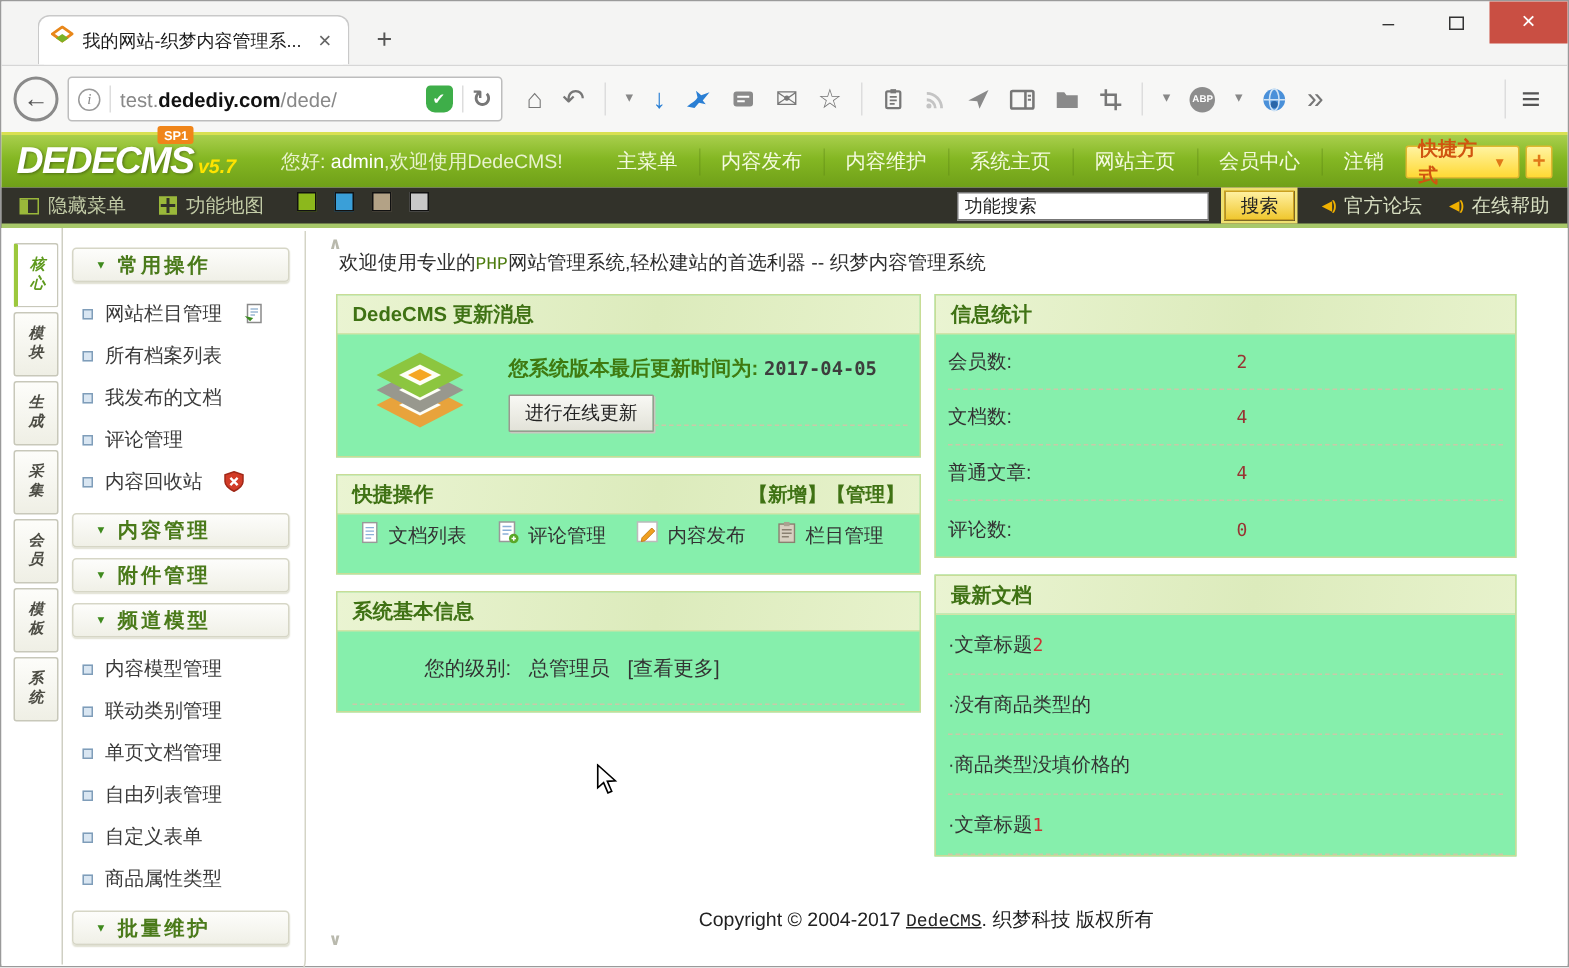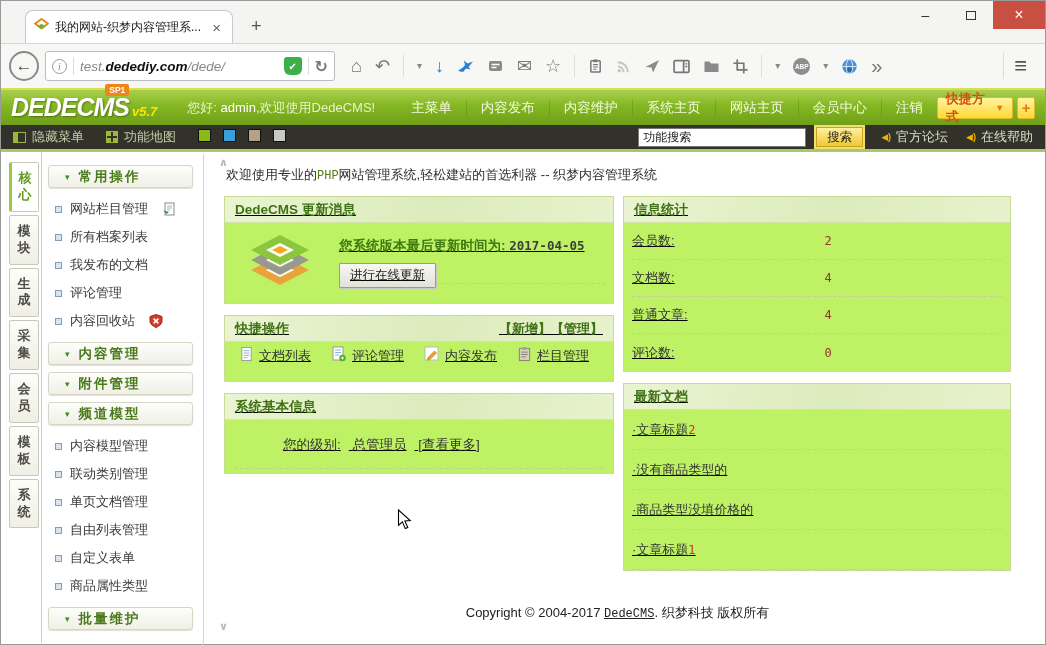--- a/index.html
+++ b/index.html
@@ -16,21 +16,21 @@
   .wc { width:45px; height:28px; display:flex; align-items:center; justify-content:center; color:#333; font-size:14px; }
   .wc.max span { display:inline-block; width:10px; height:9px; border:1.5px solid #333; }
   .wc.close { background:#c94f43; color:#fff; font-size:16px; width:52px; }
 
   
   .navbar { height:45px; background:#f7f7f6; border-top:1px solid #d6d6d6; display:flex; align-items:center; padding:0 8px; gap:6px; }
   .back-btn { width:30px; height:30px; border:2px solid #8a8a8a; border-radius:50%; display:flex; align-items:center; justify-content:center; font-size:17px; color:#555; font-weight:bold; }
   .urlbox { width:290px; height:30px; background:#fff; border:1px solid #bdbdbd; border-radius:3px; display:flex; align-items:center; padding:0 6px; gap:6px; }
   .info-ic { width:15px; height:15px; border:1.5px solid #999; border-radius:50%; color:#888; font-size:10px; font-style:italic; font-family:"Liberation Serif",serif; display:flex; align-items:center; justify-content:center; flex-shrink:0; }
   .url-sep { width:1px; height:18px; background:#ddd; }
-  .url-text { font-size:13.5px; color:#888; white-space:nowrap; flex:1;font-style:italic; }
+  .url-text { font-size:13.5px; color:#888; white-space:nowrap; flex:1; }
   .url-text b { color:#111; font-weight:bold; }
   .shield { width:18px; height:18px; background:#3eae49; border-radius:3px 3px 6px 6px; color:#fff; font-size:10px; display:flex; align-items:center; justify-content:center; }
   .reload { color:#777; font-size:16px; font-weight:bold; }
   .tools { display:flex; align-items:center; gap:13px; margin-left:10px; flex:1; }
   .ti { color:#777; font-size:18px; line-height:1; display:flex; align-items:center; }
   .ti.small { font-size:10px; color:#888; }
   .tool-sep { width:1px; height:22px; background:#ddd; }
   .abp { width:17px; height:17px; background:#8d8d8d; border-radius:50%; color:#fff; font-size:6.5px; font-weight:bold; display:flex; align-items:center; justify-content:center; }
   .menu-btn { color:#555; font-size:22px; padding:0 10px; border-left:1px solid #ddd; margin-left:4px; }
 
@@ -60,21 +60,21 @@
   .sub-right { margin-left:auto; display:flex; align-items:center; gap:10px; }
   .fsearch { width:168px; height:19px; border:1px solid #777; font-size:12px; padding:1px 4px; color:#222; background:#fff; }
   .search-btn { background:linear-gradient(#fff0a0,#f0c830); border:1px solid #caa020; box-shadow:0 0 0 2px #efe070; color:#222; font-size:12.5px; height:20px; padding:0 10px; }
   .spk { color:#f0b000; font-size:9px; font-weight:bold; }
   .sub-link { color:#d8dfc2; font-size:13px; display:flex; align-items:center; gap:5px; margin-left:8px; }
 
   
   .page { display:flex; height:491px; position:relative; background:#fff; }
   .tabstrip { width:42px; padding:10px 2px 0 8px; border-right:1px solid #cfcfc3; }
   .vtab { width:30px; border:1px solid #c8c8ba; background:linear-gradient(#fdfdfa,#efefe5); margin-bottom:3px; border-radius:2px; text-align:center; padding:7px 0; }
-  .vtab span { display:inline-block; width:16px; word-break:break-all; font-size:13px; font-weight:bold; color:#4c4c44; line-height:1.3; }
+  .vtab span { display:inline-block; width:16px; word-break:break-all; font-size:10px; font-weight:bold; color:#4c4c44; line-height:1.3;font-style:italic; }
   .vtab.active { background:#fff; border-left:3px solid #9cc83d; }
   .vtab.active span { color:#5f9a1e; }
 
   .menucol { width:178px; position:relative; }
   .menu-inner { margin:2px 10px 0 4px; border-right:1px solid #d4d4c6; border-bottom:1px solid #d4d4c6; border-radius:0 0 14px 0; padding:4px 10px 16px 2px; }
   .sec { border:1px solid #d6d6c6; background:linear-gradient(#fdfdfb,#f0f0e7); border-radius:3px; height:23px; display:flex; align-items:center; margin:7px 0; padding-left:16px; gap:9px; box-shadow:0 1px 1px #e0e0d2; }
   .sec .arr { color:#3f8a1e; font-size:9px; }
   .sec .t { color:#4a7a1a; font-weight:bold; font-size:13.5px; letter-spacing:2px; }
   .mi { display:flex; align-items:center; gap:8px; padding:5px 0 5px 7px; font-size:13px; color:#3a3a3a; }
   .bullet { width:7px; height:7px; border:1px solid #7f9db9; background:#d9e6f2; flex-shrink:0; }
@@ -83,21 +83,21 @@
   .scroll-arrow.up { top:4px; }
   .scroll-arrow.down { top:468px; }
 
   .main { flex:1; padding:8px 34px 0 10px; }
   .welcome { font-size:13px; color:#2e2e2e; margin:6px 0 12px 2px; }
   .welcome .php { color:#4d7c0f; font-family:"Liberation Mono",monospace; font-size:12px; }
   .cols { display:flex; gap:9px; }
   .col-l { width:390px; }
   .col-r { width:388px; }
 
-  .panel { border:1px solid #c8dc96; background:#bef264; margin-bottom:11px;text-decoration:underline; }
+  .panel { border:1px solid #c8dc96; background:#86efac; margin-bottom:11px; }
   .panel-hd { height:26px; background:linear-gradient(100deg,#eaf4d2 0%,#dcebbc 55%,#e7f2cc 100%); border-bottom:1px solid #d2e4a8; display:flex; align-items:center; padding:0 10px; }
   .panel-title { color:#3f7214; font-weight:bold; font-size:13.5px; }
   .hd-links { margin-left:auto; color:#3f7214; font-weight:bold; font-size:13px; }
 
   .upd-body { display:flex; align-items:center; padding:10px 8px 12px 22px; gap:26px; }
   .upd-msg { font-size:13.5px; font-weight:bold; color:#3f7a10; margin-bottom:8px; }
   .upd-msg .date { color:#3d3d3d; font-family:"DejaVu Sans Mono",monospace; font-size:12.5px; }
   .btn-update { background:linear-gradient(#f8f8f4,#e2e2d8); border:1px solid #9a9a90; border-radius:1px; font-size:12.5px; color:#222; padding:3px 10px; box-shadow:1px 1px 0 #c8c8c0; }
   .upd-dash { border-bottom:1px dashed #c9c9a8; flex:1; align-self:flex-end; margin-bottom:4px; }
 

